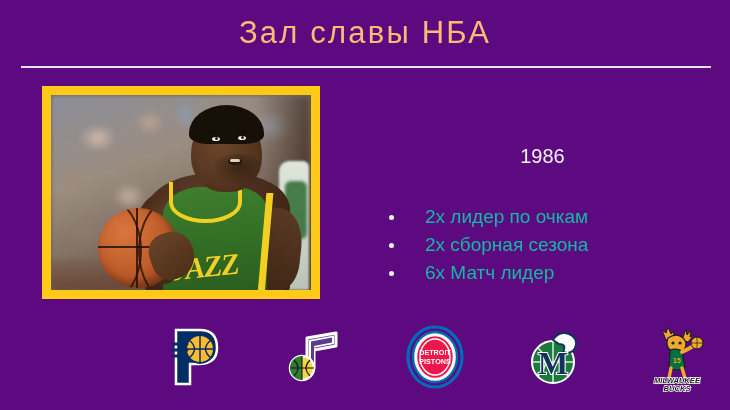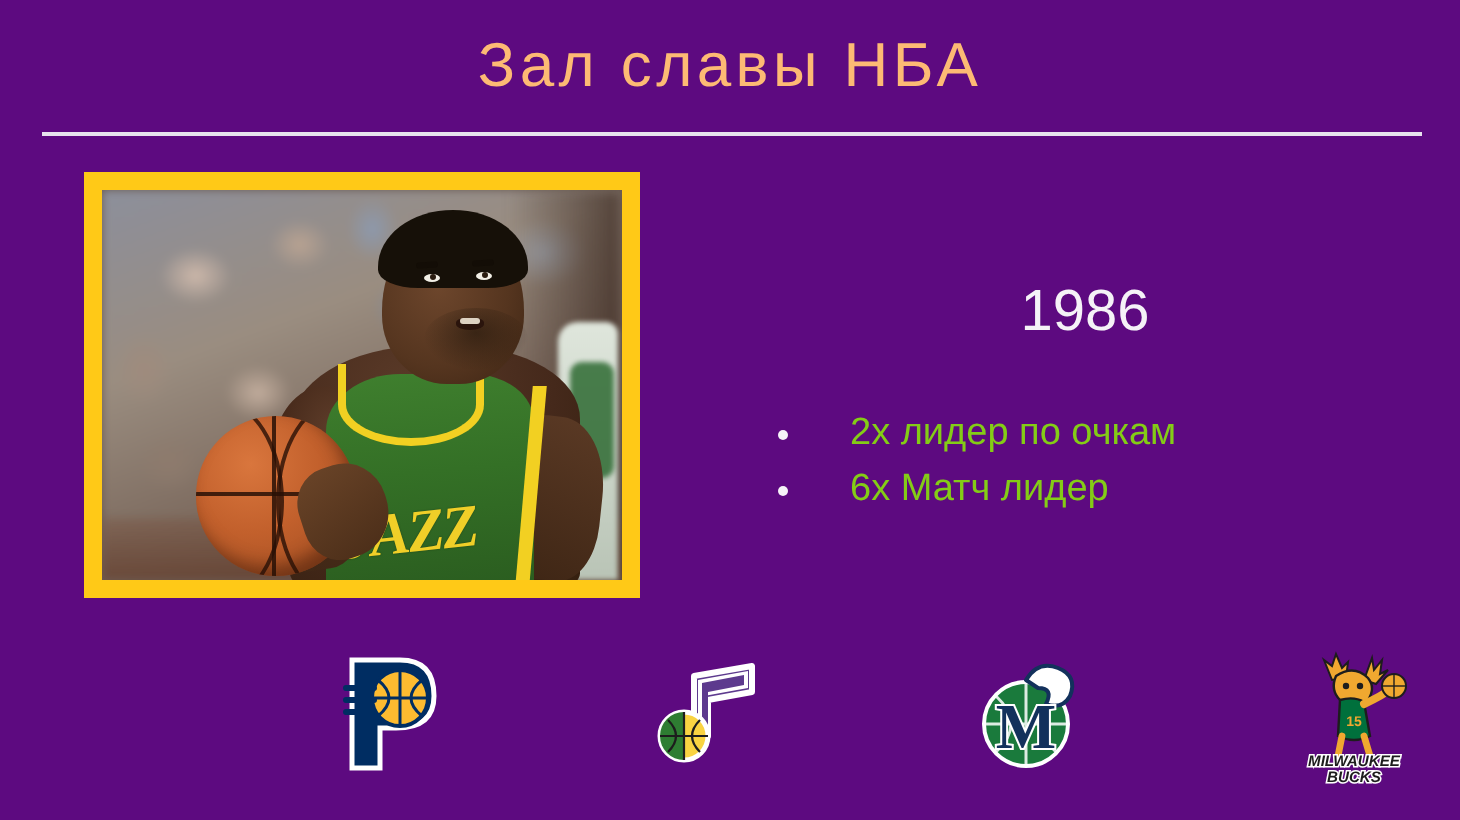--- a/index.html
+++ b/index.html
@@ -290,35 +290,35 @@
     line-height: 30px;
     white-space: nowrap;
   }
   #induction-year {
     position: absolute;
     left: 370px;
     top: 141px;
     width: 345px;
     text-align: center;
     color: #f5f2f7;
-    font-size: 29px;
+    font-size: 20px;
     font-weight: 400;
     line-height: 30px;
   }
   #achievements {
     position: absolute;
     left: 386px;
     top: 203px;
     margin: 0;
     padding: 0;
     list-style: none;
   }
   #achievements li {
     position: relative;
-    color: #84cc16;
+    color: #14b8a6;
     font-size: 19px;
     line-height: 28px;
     padding-left: 39px;
     white-space: nowrap;
   }
   #achievements li::before {
     content: "";
     position: absolute;
     left: 3px;
     top: 12px;
@@ -388,20 +388,21 @@
         <div class="seam-c2"></div>
       </div>
       <div class="hand-on-ball"></div>
     </div>
   </div>
 
   <div id="induction-year">1986</div>
 
   <ul id="achievements">
     <li>2х лидер по очкам</li>
+    <li>2х сборная сезона</li>
     <li>6х Матч лидер</li>
   </ul>
 
   <div id="logo-strip">
 
 
     <div class="logo">
       <svg viewBox="0 0 66 70">
         <path d="M16 8 L40 8 Q57 8 57 26 Q57 42 38 42 L30 42 L30 62 L16 62 Z" fill="#002d62" stroke="#ffffff" stroke-width="2.5"></path>
         <path d="M30 19 L38 19 Q44 19 44 25 Q44 31 38 31 L30 31 Z" fill="#5d0a80"></path>
@@ -426,20 +427,30 @@
         <path d="M21 34 A12 12 0 0 0 21 58 Z" fill="#2e7d32"></path>
         <g stroke="#1d1d1d" stroke-width="1.1" fill="none">
           <path d="M9 46 H33"></path>
           <path d="M21 34 V58"></path>
           <path d="M13 38 Q21 46 13 54"></path>
           <path d="M29 38 Q21 46 29 54"></path>
         </g>
       </svg>
     </div>
 
+    <div class="logo">
+      <svg viewBox="0 0 66 70">
+        <ellipse cx="33" cy="35" rx="27" ry="30" fill="none" stroke="#006bb6" stroke-width="3.2"></ellipse>
+        <ellipse cx="33" cy="35" rx="22" ry="25" fill="#ffffff" stroke="#006bb6" stroke-width="2.4"></ellipse>
+        <ellipse cx="33" cy="35" rx="18.5" ry="21.5" fill="#ed174c" stroke="#ffffff" stroke-width="1.6"></ellipse>
+        <ellipse cx="33" cy="35" rx="15" ry="18" fill="#ed174c" stroke="#ffffff" stroke-width="1.4"></ellipse>
+        <text x="33" y="33" text-anchor="middle" font-family="Liberation Sans, sans-serif" font-size="7.2" font-weight="bold" fill="#ffffff">DETROIT</text>
+        <text x="33" y="42" text-anchor="middle" font-family="Liberation Sans, sans-serif" font-size="7.2" font-weight="bold" fill="#ffffff">PISTONS</text>
+      </svg>
+    </div>
 
     <div class="logo">
       <svg viewBox="0 0 66 70">
         <circle cx="30" cy="40" r="21" fill="#1a7a3c" stroke="#ffffff" stroke-width="2"></circle>
         <g stroke="#ffffff" stroke-width="1.5" fill="none" opacity=".85">
           <path d="M9 40 H51"></path>
           <path d="M30 19 V61"></path>
           <path d="M15 26 Q30 40 15 54"></path>
           <path d="M45 26 Q30 40 45 54"></path>
         </g>

